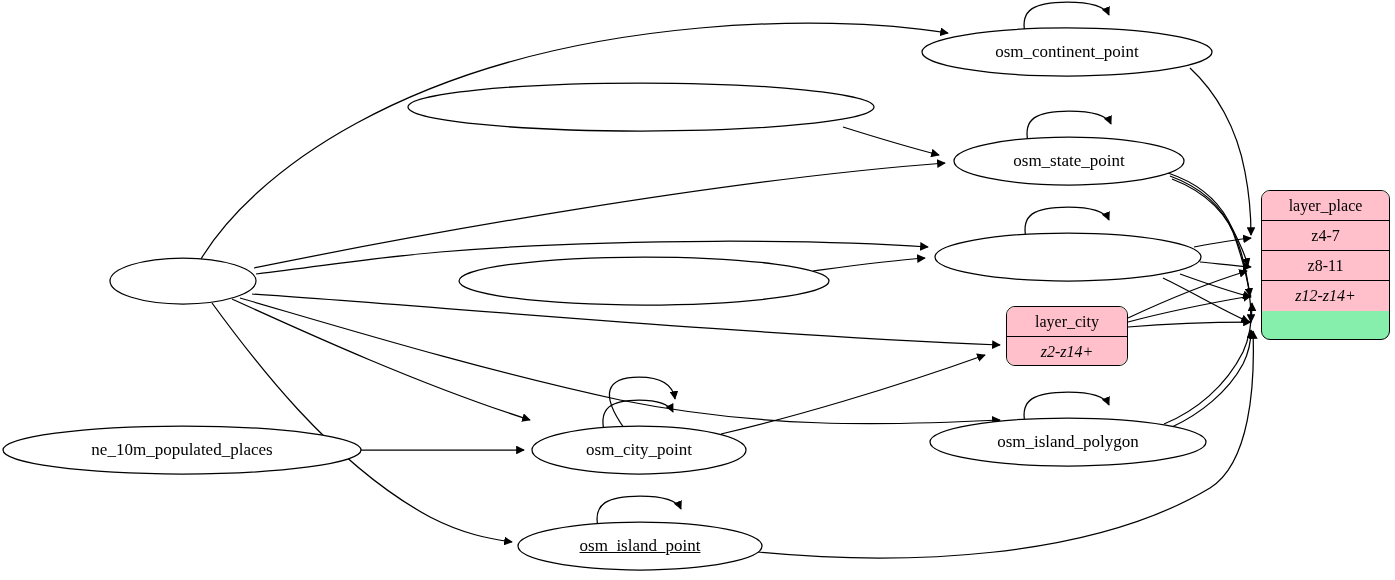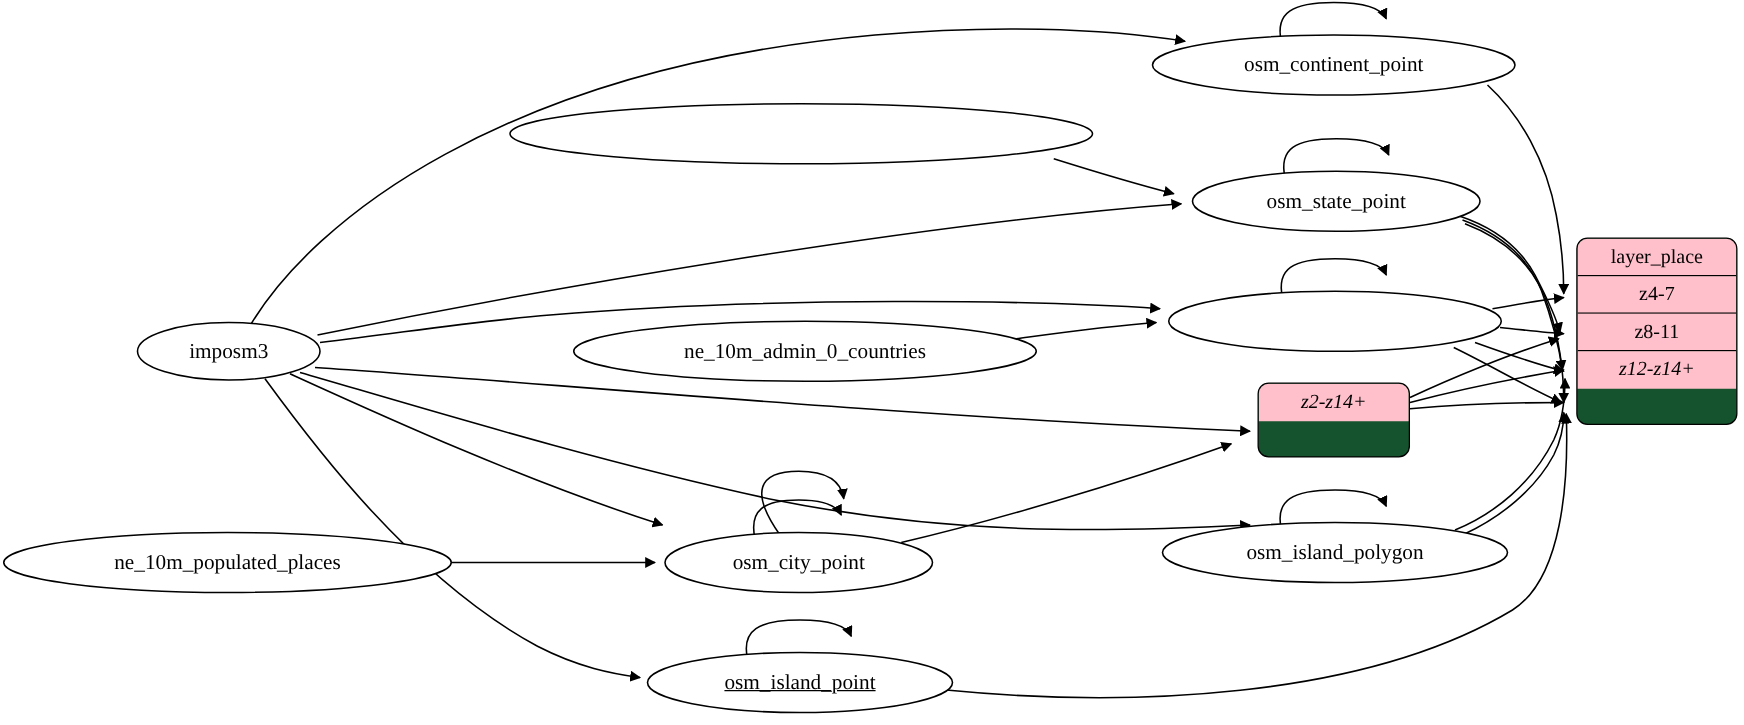--- a/index.html
+++ b/index.html
@@ -16,21 +16,21 @@
     display:flex;align-items:center;justify-content:center;
     font-size:17px;color:#000;
     white-space:nowrap;
     pointer-events:none;
   }
   .recbox{
     position:absolute;
     box-sizing:border-box;
     border:1px solid #000;
     border-radius:9px;
-    background:#14532d;
+    background:#86efac;
     overflow:hidden;
   }
   .recrow{
     box-sizing:border-box;
     display:flex;align-items:center;justify-content:center;
     font-size:16px;color:#000;
     border-bottom:1px solid #000;
     background:#ffc0cb;
     white-space:nowrap;
   }
@@ -110,33 +110,32 @@
       <ellipse cx="182" cy="450" rx="179" ry="24"></ellipse>
       <ellipse cx="1067" cy="52" rx="145" ry="24"></ellipse>
       <ellipse cx="1069" cy="161" rx="115" ry="24"></ellipse>
       <ellipse cx="1068" cy="257" rx="133" ry="24"></ellipse>
       <ellipse cx="639" cy="450" rx="107" ry="24"></ellipse>
       <ellipse cx="1068" cy="442" rx="138" ry="24"></ellipse>
       <ellipse cx="640" cy="546" rx="122" ry="24"></ellipse>
     </g>
   </svg>
 
-  <div class="nodelabel" style="left:110px;top:258px;width:146px;height:46px;">imposm3</div>
-  <div class="nodelabel" style="left:459px;top:257px;width:370px;height:48px;">ne_10m_admin_0_countries</div>
   <div class="nodelabel" style="left:3px;top:426px;width:358px;height:48px;">ne_10m_populated_places</div>
   <div class="nodelabel" style="left:922px;top:28px;width:290px;height:48px;">osm_continent_point</div>
   <div class="nodelabel" style="left:954px;top:137px;width:230px;height:48px;">osm_state_point</div>
   <div class="nodelabel" style="left:930px;top:418px;width:276px;height:48px;">osm_island_polygon</div>
   <div class="nodelabel" style="left:532px;top:426px;width:214px;height:48px;">osm_city_point</div>
   <div class="nodelabel" style="left:518px;top:522px;width:244px;height:48px;text-decoration:underline;">osm_island_point</div>
 
   <div class="recbox" style="left:1261px;top:190px;width:129px;height:150px;">
     <div class="recrow" style="height:30px;">layer_place</div>
     <div class="recrow" style="height:30px;">z4-7</div>
     <div class="recrow" style="height:30px;text-align:center;">z8-11</div>
     <div class="recrow" style="height:30px;">z12-z14+</div>
   </div>
 
   <div class="recbox" style="left:1006px;top:306px;width:122px;height:60px;">
+    <div class="recrow" style="height:30px;">layer_city</div>
     <div class="recrow" style="height:30px;">z2-z14+</div>
   </div>
 
 </div>
 
 </body></html>

